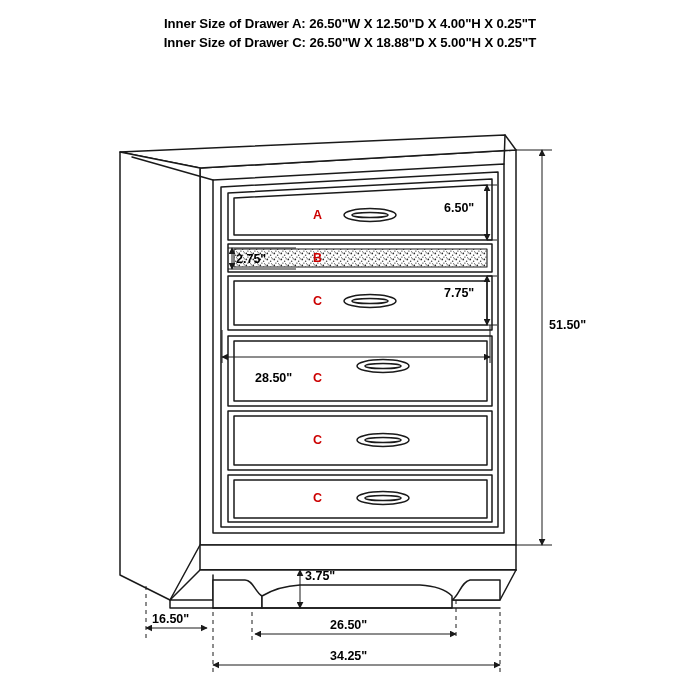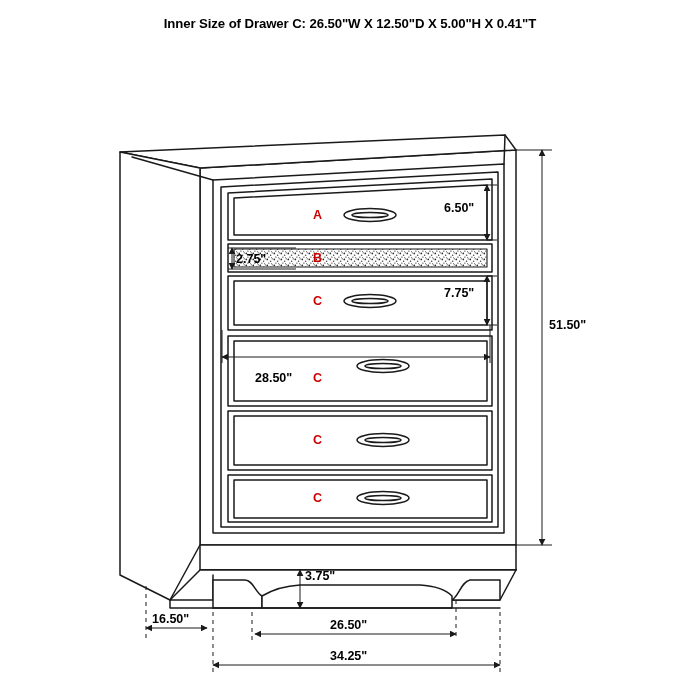--- a/index.html
+++ b/index.html
@@ -51,21 +51,22 @@
     color: #cc0000;
     white-space: nowrap;
   }
 </style>
 </head>
 <body>
 
 <div id="page">
 
   <div class="spec-block">
-    <div class="spec-line">Inner Size of Drawer C: 26.50"W X 12.50"D X 5.00"H X 0.41"T</div>
+    <div class="spec-line">Inner Size of Drawer A: 26.50"W X 12.50"D X 4.00"H X 0.25"T</div>
+    <div class="spec-line">Inner Size of Drawer C: 26.50"W X 18.88"D X 5.00"H X 0.25"T</div>
   </div>
 
   <svg id="drawing" viewBox="0 0 700 700">
     <defs>
       <marker id="arrHead" viewBox="0 0 10 10" refX="9" refY="5" markerWidth="7" markerHeight="7" orient="auto-start-reverse">
         <path d="M 0 0 L 10 5 L 0 10 z" fill="#1a1a1a"></path>
       </marker>
       <pattern id="glitter" width="7" height="6" patternUnits="userSpaceOnUse">
         <rect width="7" height="6" fill="#ffffff"></rect>
         <circle cx="1.3" cy="1.4" r="0.85" fill="#2b2b2b"></circle>

